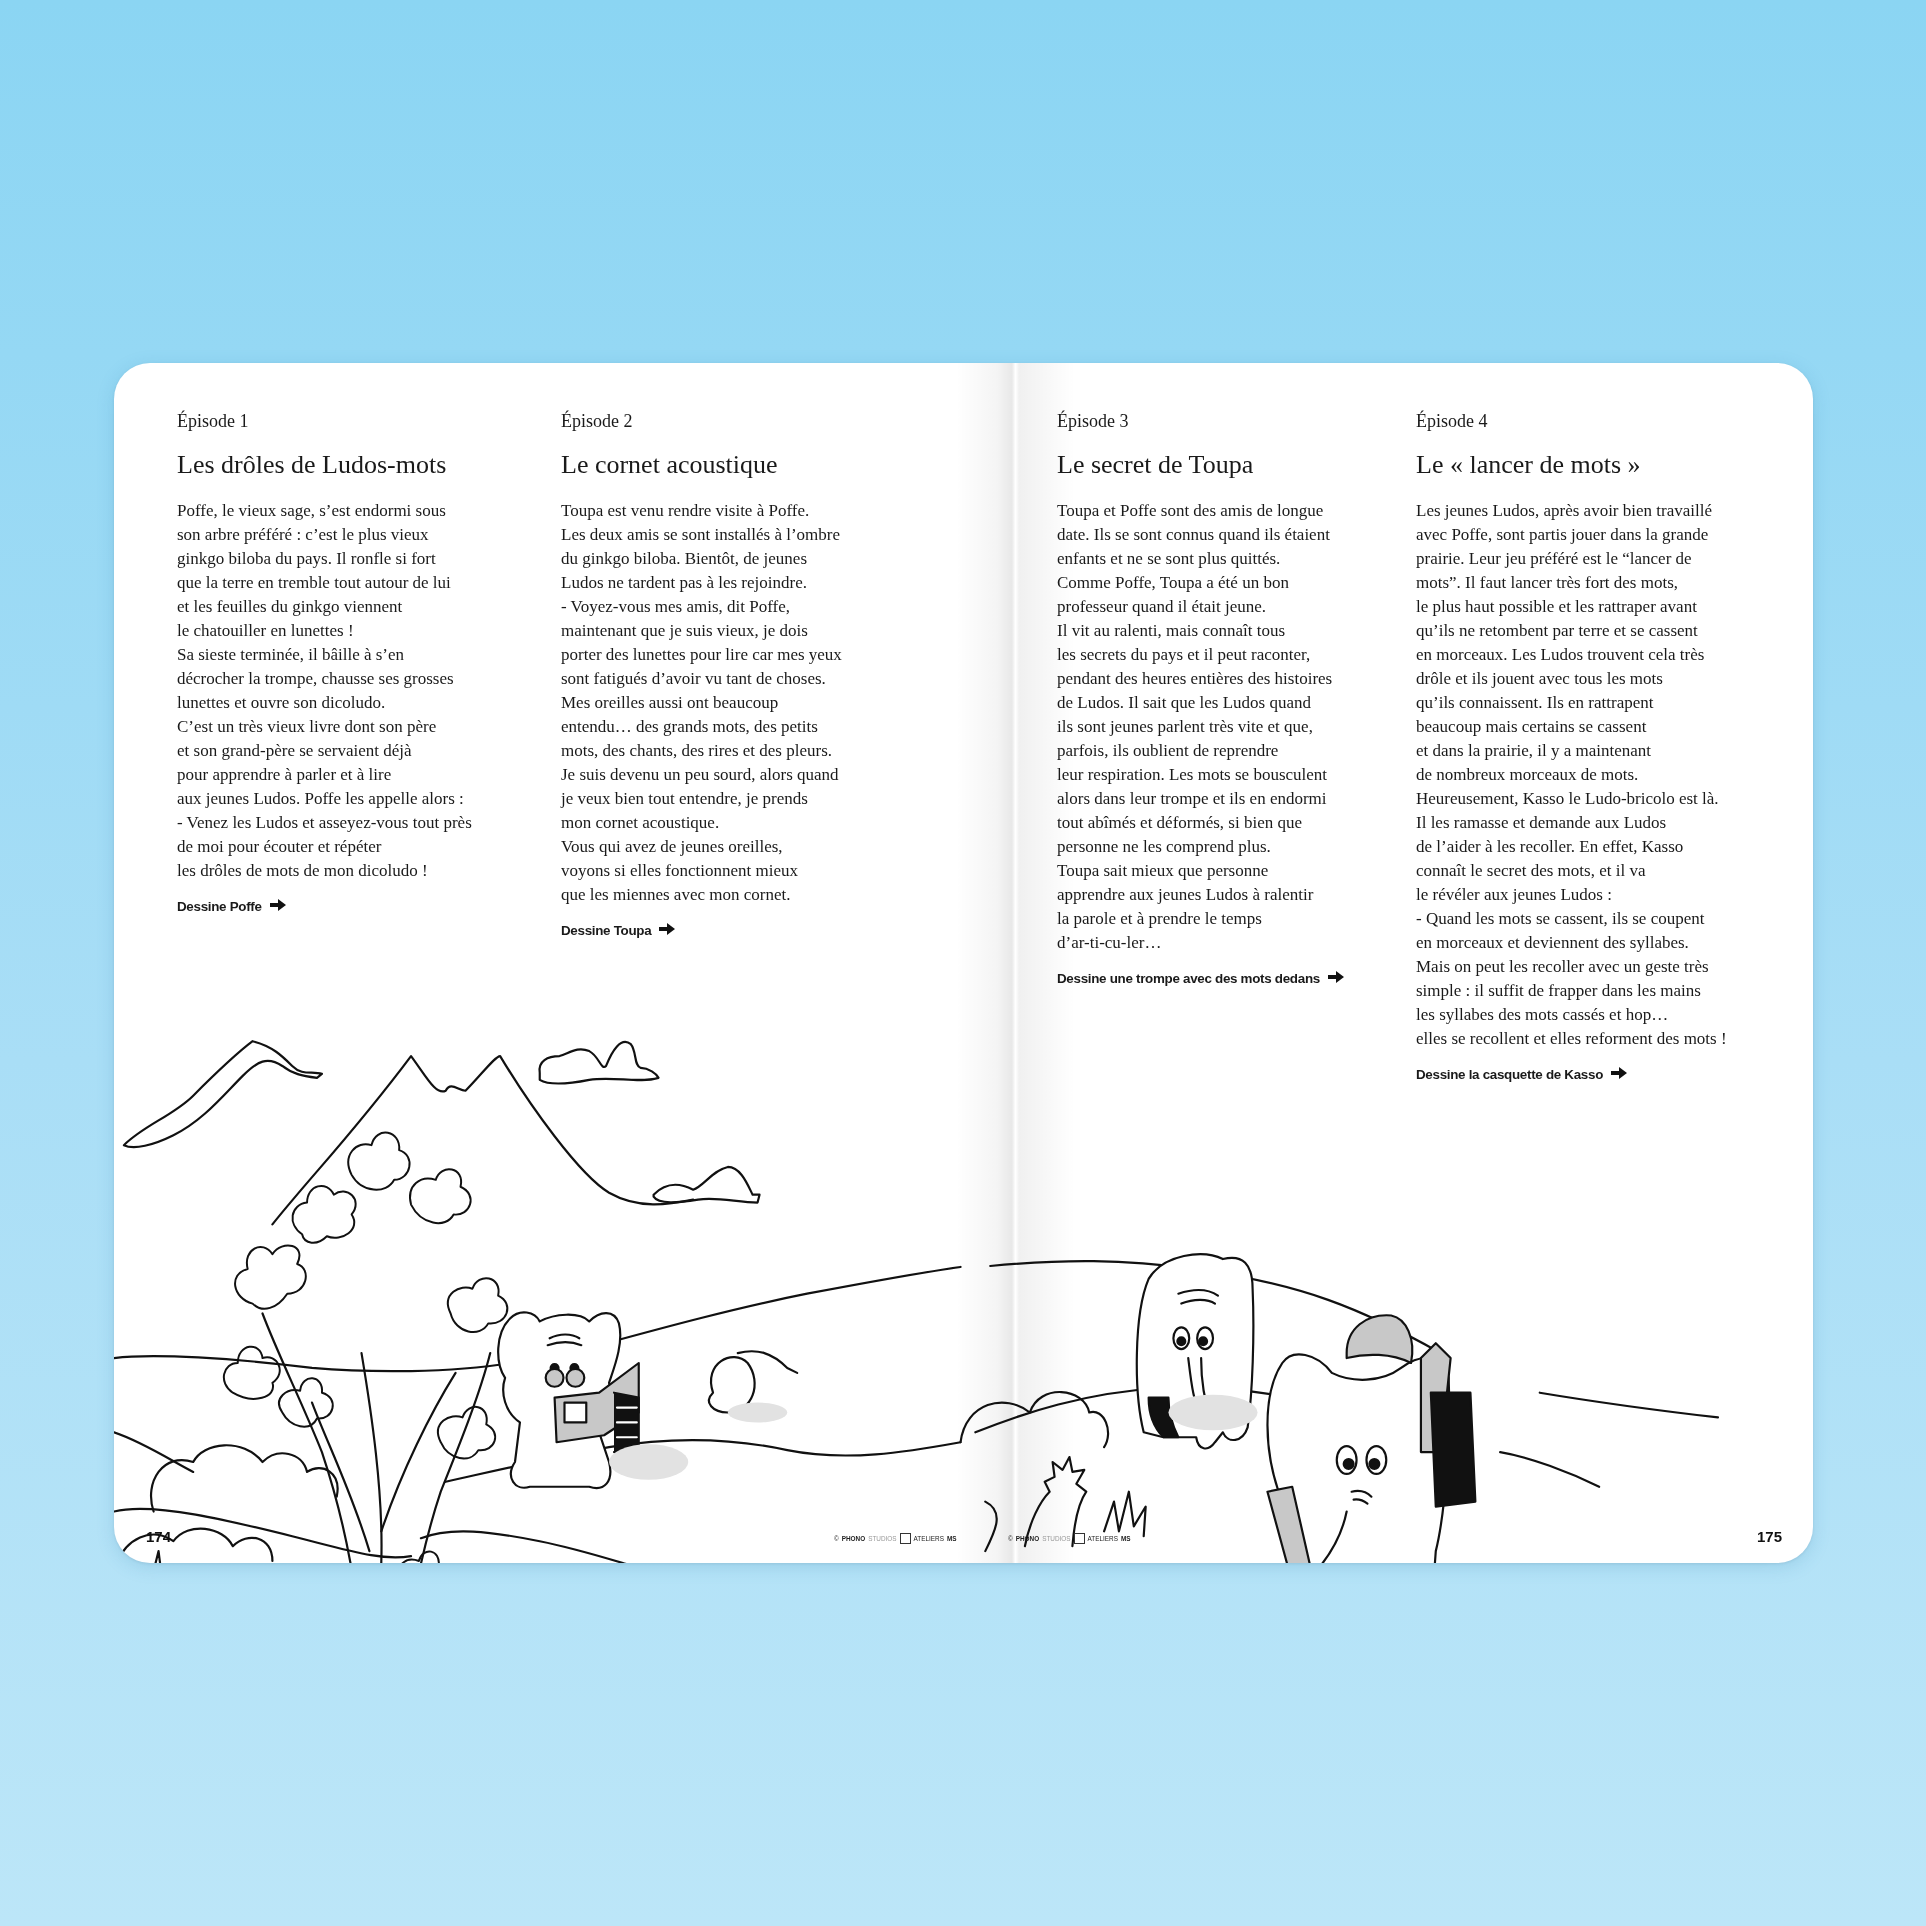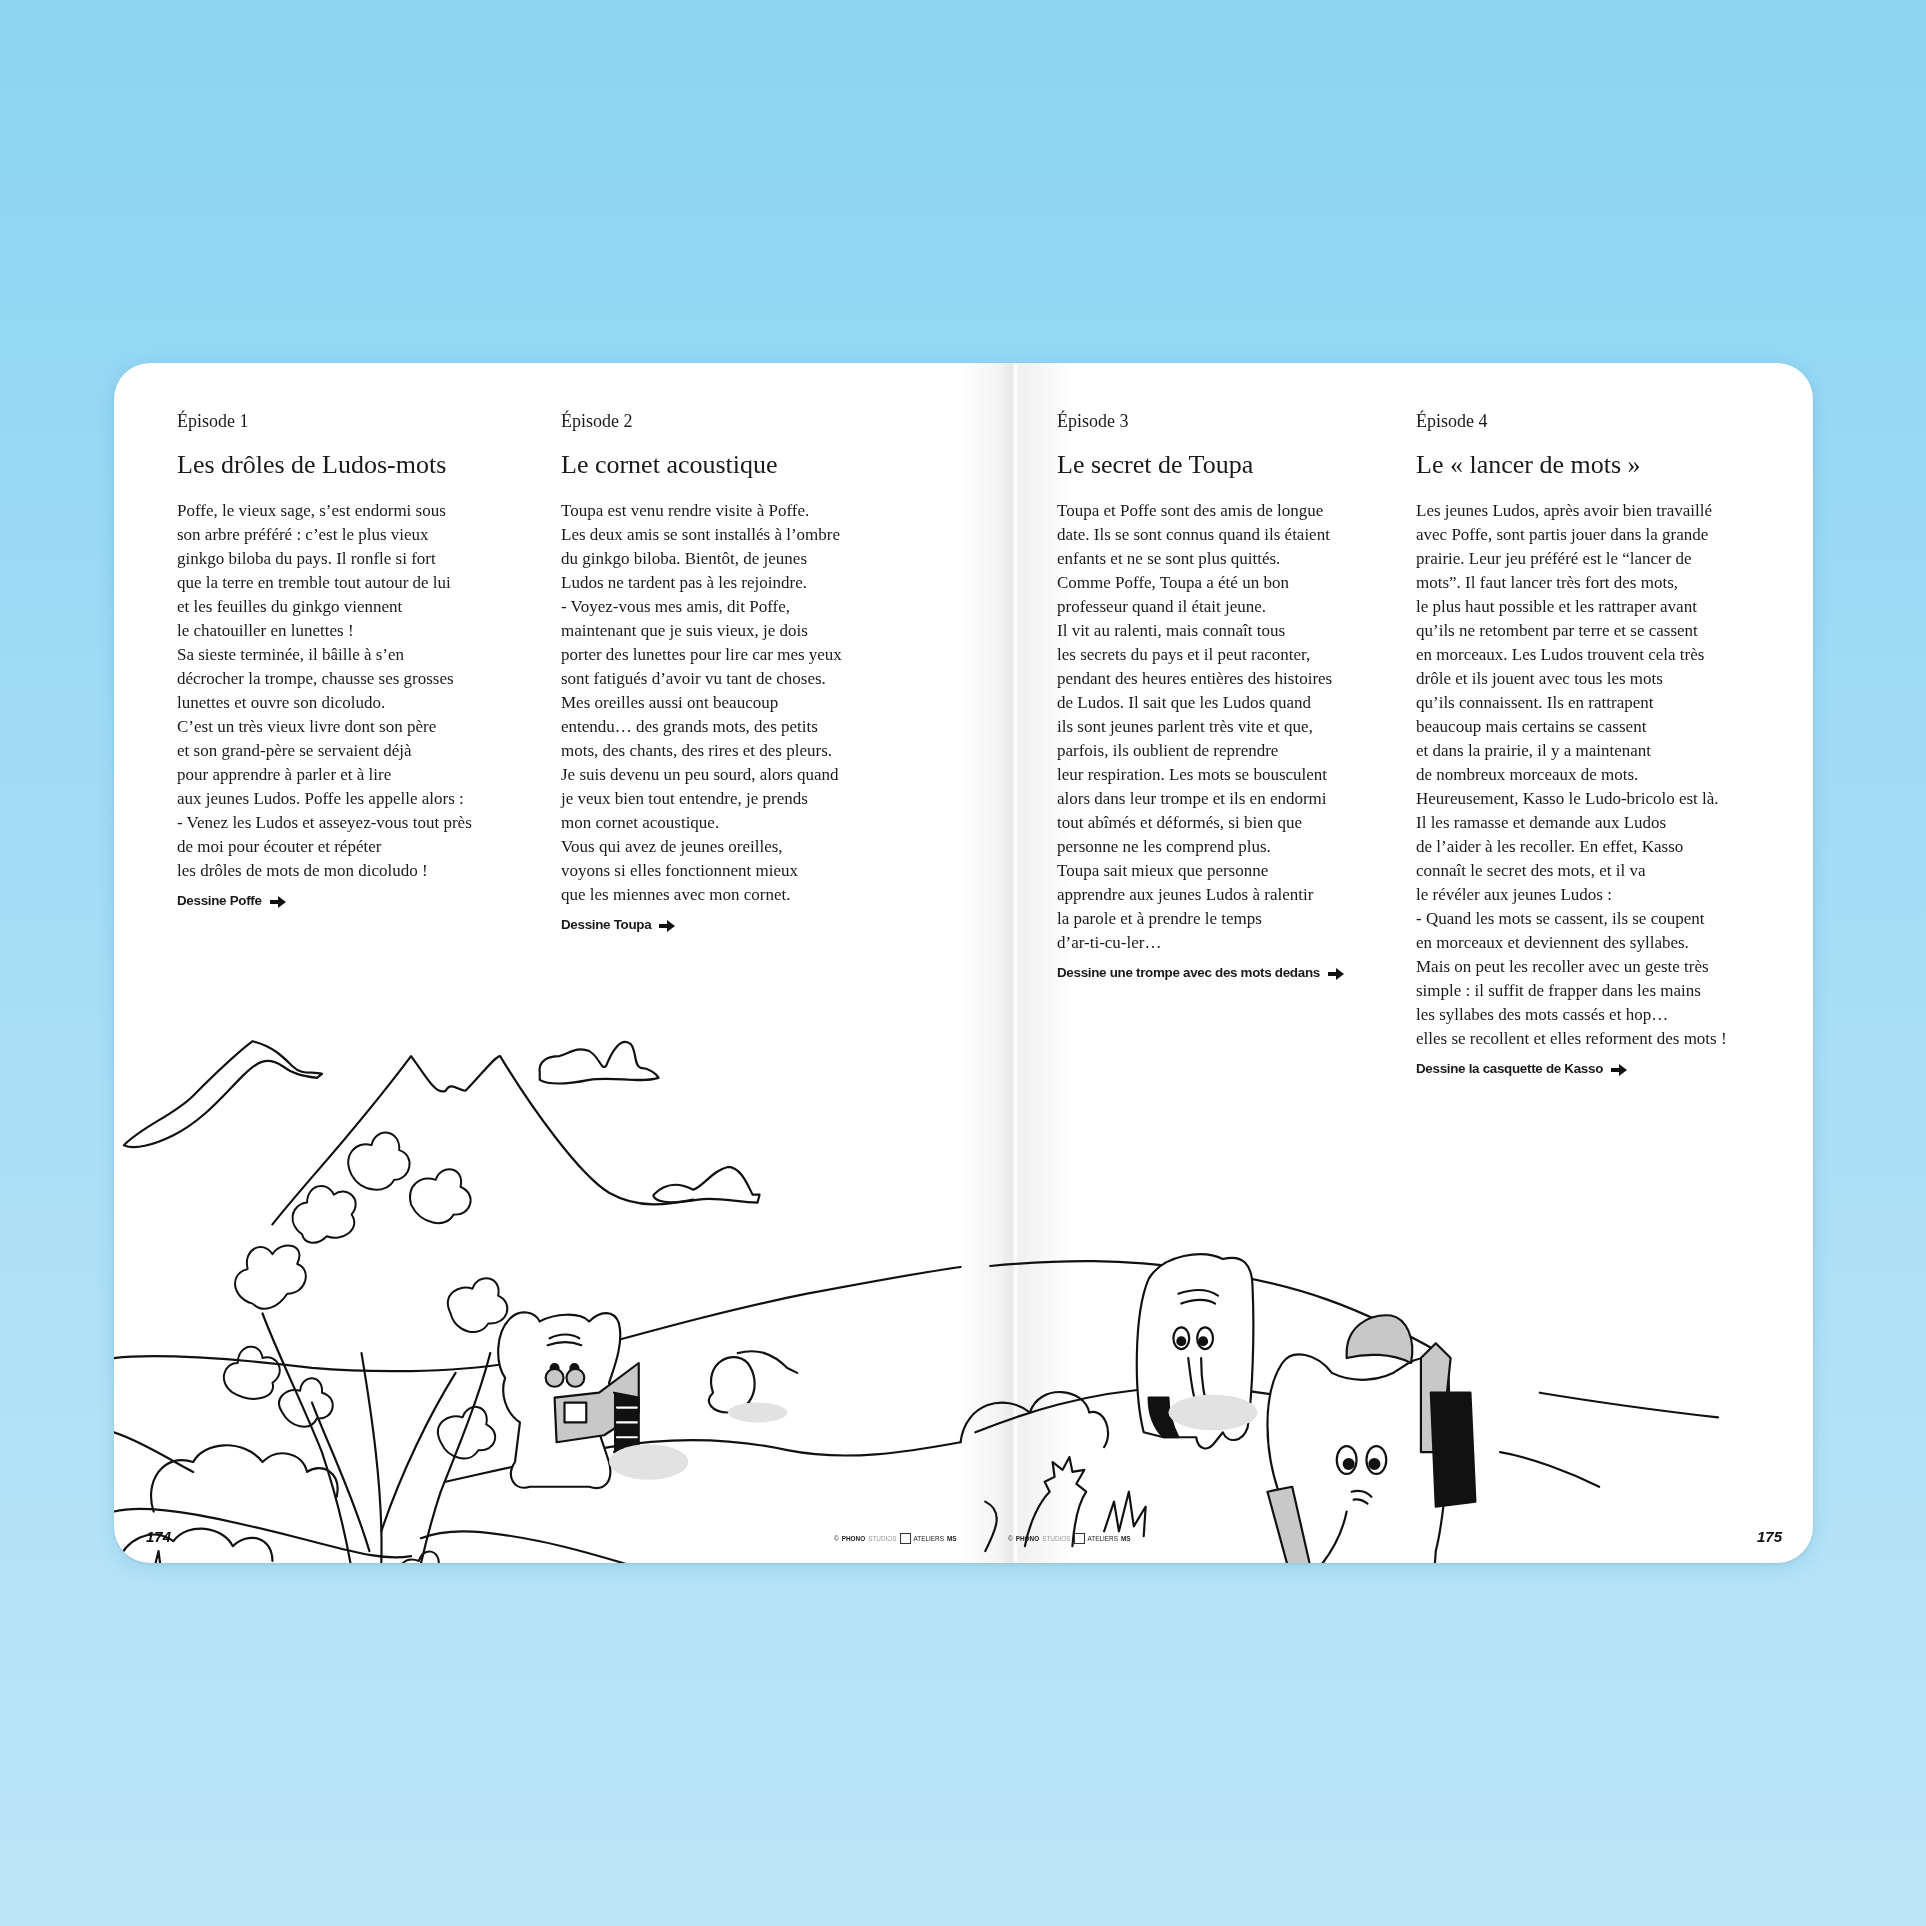--- a/index.html
+++ b/index.html
@@ -19,29 +19,29 @@
     position: absolute; left: 842px; top: 0; width: 119px; height: 100%;
     background: linear-gradient(90deg, rgba(255,255,255,0) 0%, rgba(0,0,0,0.045) 35%, rgba(0,0,0,0.09) 47%, rgba(255,255,255,0.0) 50%, rgba(0,0,0,0.06) 53%, rgba(255,255,255,0) 100%);
     pointer-events: none;
   }
   .col { position: absolute; top: 48px; width: 356px; color: #1a1a1a; }
   .episode { font-size: 18px; margin: 0; height: 16px; }
   .title { font-size: 26px; font-weight: normal; margin: 22px 0 12px 0; line-height: 32px; white-space: nowrap; }
   .body { font-size: 17px; line-height: 24px; margin: 18px 0 0 0; }
   .body div { white-space: nowrap; }
   .cta {
-    margin-top: 10px; font-family: "Liberation Sans", "DejaVu Sans", sans-serif;
-    font-weight: bold; font-size: 13.4px; letter-spacing: -0.3px; display: flex; align-items: flex-end; gap: 8px;
+    margin-top: 16px; font-family: "Liberation Sans", "DejaVu Sans", sans-serif;
+    font-weight: bold; font-size: 13.4px; letter-spacing: -0.3px; display: flex; align-items: flex-start; gap: 8px;
     cursor: pointer;
   }
   .cta svg { width: 16px; height: 12px; }
   .illus { position: absolute; left: 0; top: 0; width: 1699px; height: 1200px; pointer-events: none; }
   .page-num {
     position: absolute; top: 1165px; font-family: "Liberation Sans", "DejaVu Sans", sans-serif;
-    font-weight: bold; font-size: 15px; color: #111; font-style: italic;
+    font-weight: bold; font-size: 15px; color: #111;
   }
   .credit {
     position: absolute; top: 1170px; font-family: "Liberation Sans", "DejaVu Sans", sans-serif;
     font-size: 6.4px; color: #222; display: flex; align-items: center; gap: 3px; white-space: nowrap;
   }
   .credit b { font-weight: 900; }
   .credit .studio { color: #999; }
   .credit .box { display: inline-block; width: 9px; height: 9px; border: 1px solid #333; }
 </style>
 </head>

